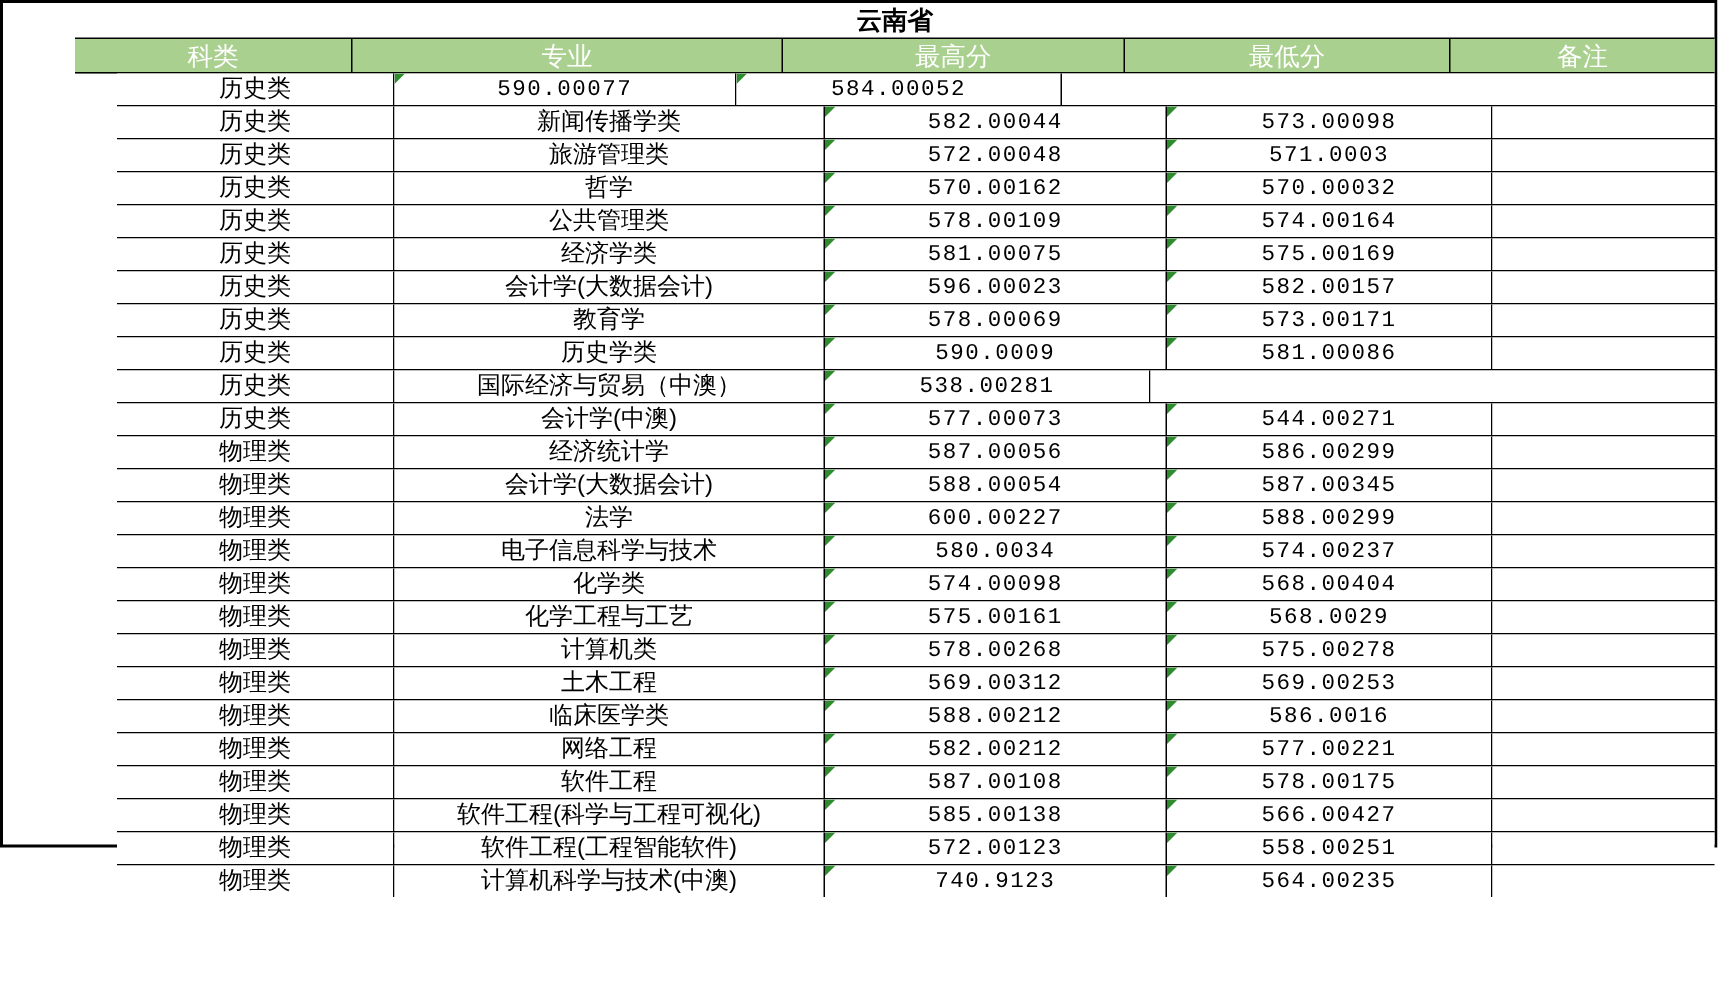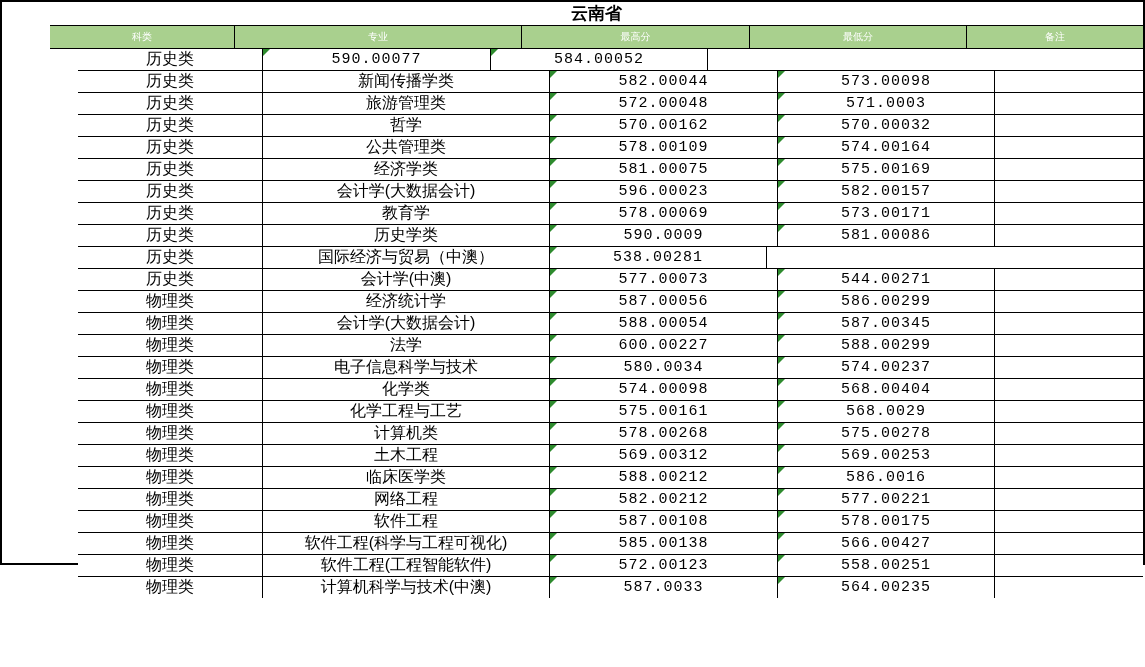--- a/index.html
+++ b/index.html
@@ -24,21 +24,21 @@
     height:23px;flex:0 0 23px;border-bottom:1px solid var(--border);
     display:flex;align-items:center;justify-content:center;
     font-weight:bold;font-size:17px;
   }
   .header-row{
     height:22px;flex:0 0 22px;background:var(--header-bg);
     color:var(--header-text);display:flex;border-bottom:1px solid var(--border);
   }
   .header-cell{
     box-sizing:border-box;display:flex;align-items:center;justify-content:center;
-    font-size:10px;border-right:1px solid var(--border);
+    font-size:17px;border-right:1px solid var(--border);
   }
   .header-cell.c4{border-right:none;}
   .tbody{flex:1;display:flex;flex-direction:column;}
   .row{flex:1;display:flex;margin-left:28px;}
   .row:not(:last-child){border-bottom:1px solid var(--border);}
   .cell{
     box-sizing:border-box;position:relative;display:flex;align-items:center;justify-content:center;
     font-size:16px;border-right:1px solid var(--border);background:var(--cell-bg);
     overflow:hidden;white-space:nowrap;
   }
@@ -533,21 +533,21 @@
   </div>
       <div class="row">
     <div class="cell c0">
       <span class="txt">物理类</span>
     </div>
     <div class="cell c1">
       <span class="txt">计算机科学与技术(中澳)</span>
     </div>
     <div class="cell c2 num">
       <span class="tri"></span>
-      <span class="txt">587.0033</span>
+      <span class="txt">740.9123</span>
     </div>
     <div class="cell c3 num">
       <span class="tri"></span>
       <span class="txt">564.00235</span>
     </div>
     <div class="cell c4">
       <span class="txt"></span>
     </div>
   </div>
     </div>

